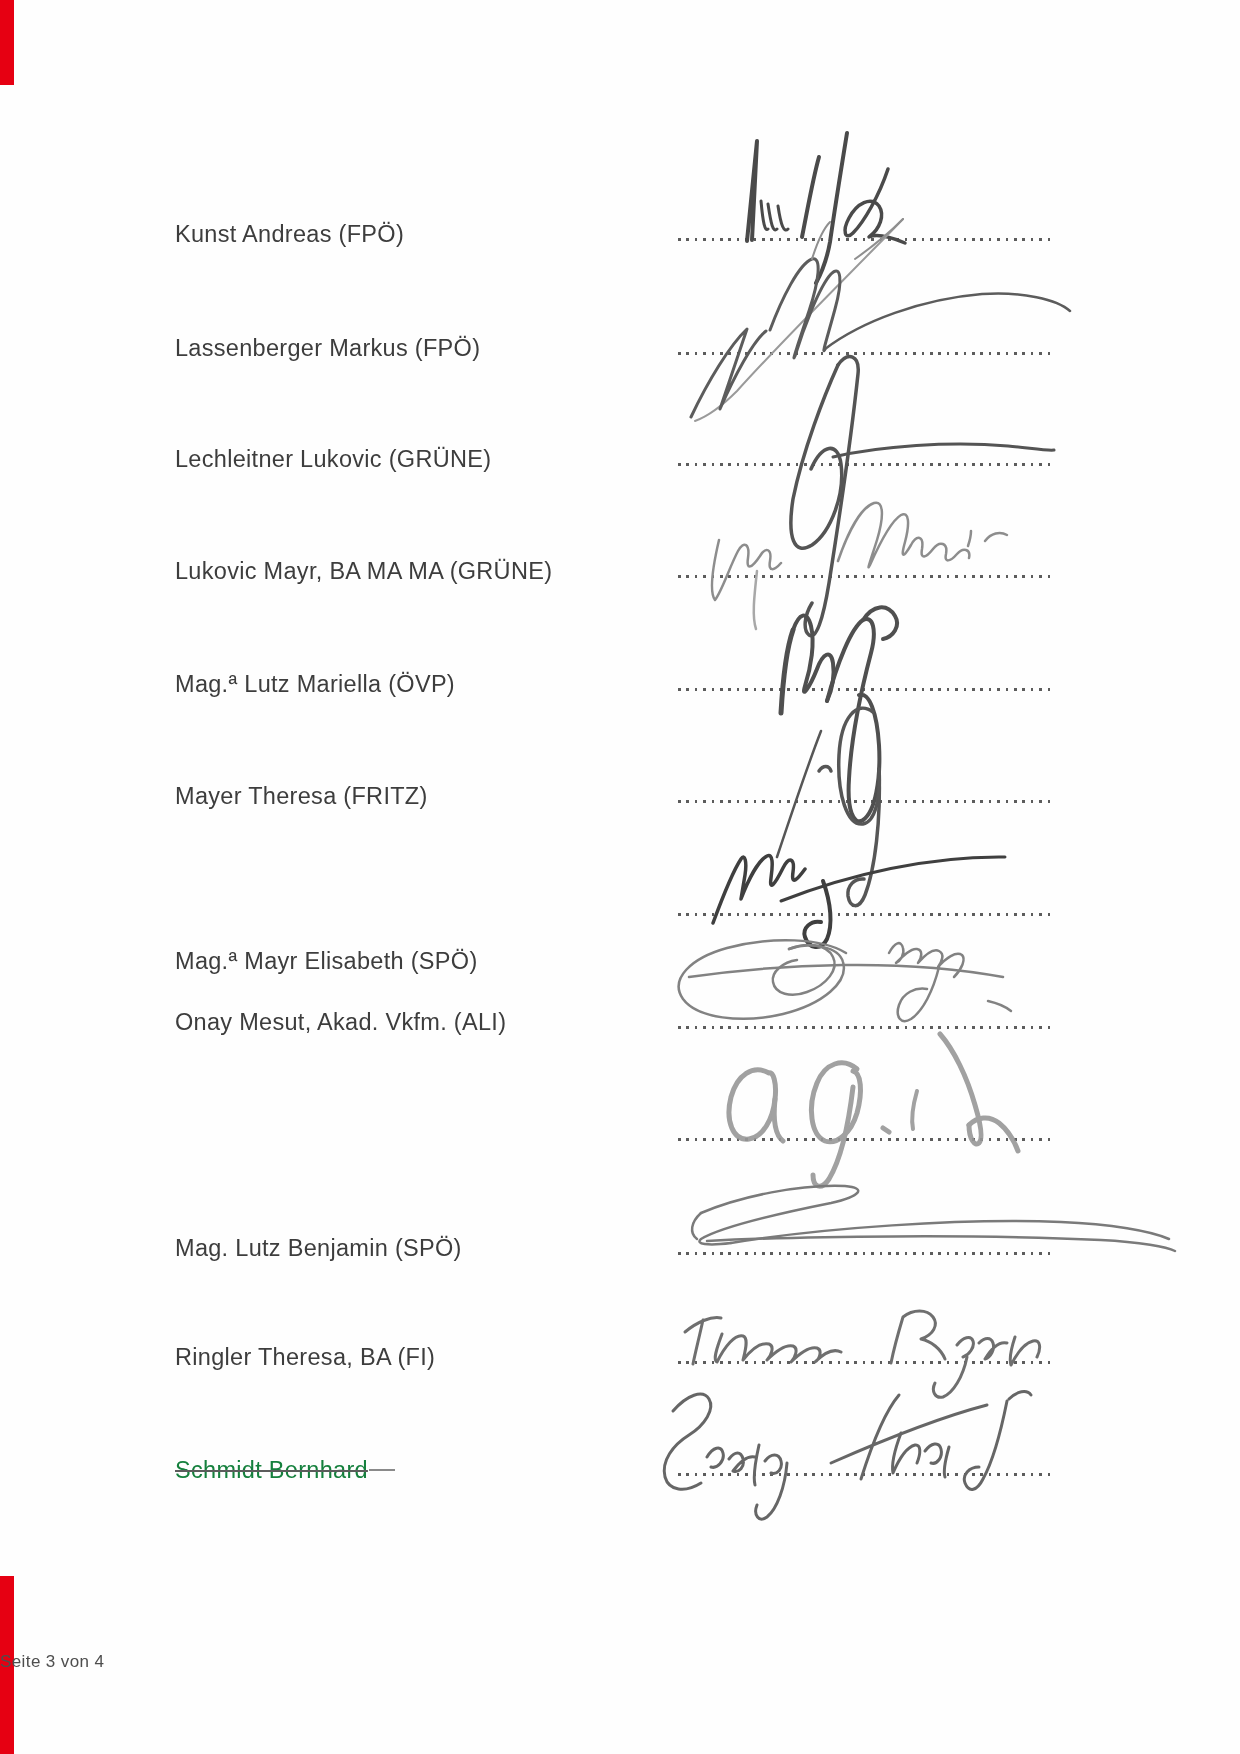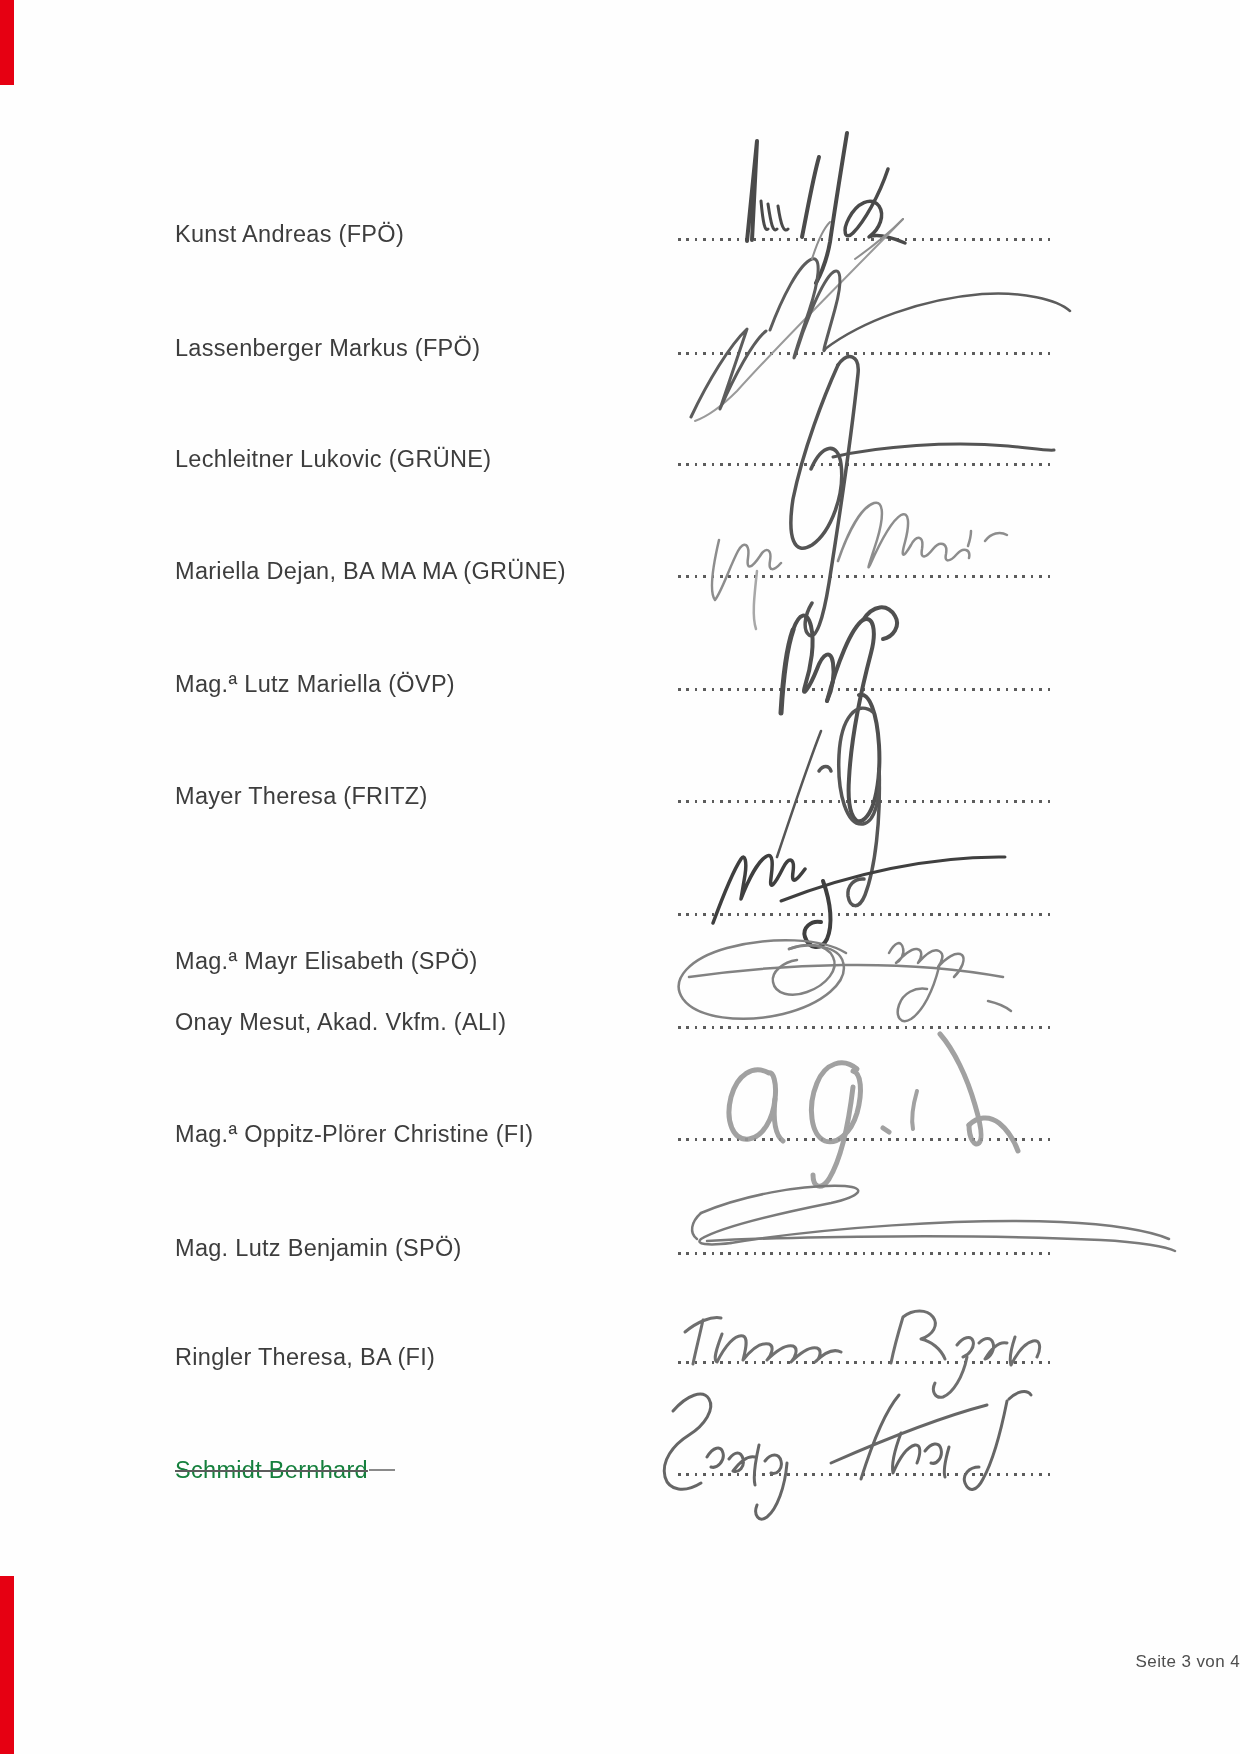--- a/index.html
+++ b/index.html
@@ -50,43 +50,42 @@
     position:absolute;
     top:0;left:0;
     width:1240px;height:1754px;
     pointer-events:none;
   }
   .signatures path{fill:none;stroke-linecap:round;stroke-linejoin:round;}
   .footer{
     position:absolute;
     top:1652px;
     left:0;right:0;
-    text-align:right;
+    text-align:left;
     font-size:17px;
     color:#4e4e4e;
     letter-spacing:0.4px;
   }
 </style>
 </head>
 <body>
 
 <div class="page">
 
   <div class="scan-mark top"></div>
   <div class="scan-mark bottom"></div>
 
   <div class="name-label" style="top:220px">Kunst Andreas (FPÖ)</div>
   <div class="name-label" style="top:334px">Lassenberger Markus (FPÖ)</div>
   <div class="name-label" style="top:445px">Lechleitner Lukovic (GRÜNE)</div>
-  <div class="name-label" style="top:557px">Mariella Dejan, BA MA MA (GRÜNE)</div>
+  <div class="name-label" style="top:557px">Lukovic Mayr, BA MA MA (GRÜNE)</div>
   <div class="name-label" style="top:670px">Mag.ª Lutz Mariella (ÖVP)</div>
   <div class="name-label" style="top:782px">Mayer Theresa (FRITZ)</div>
   <div class="name-label" style="top:947px">Mag.ª Mayr Elisabeth (SPÖ)</div>
   <div class="name-label" style="top:1008px">Onay Mesut, Akad. Vkfm. (ALI)</div>
-  <div class="name-label" style="top:1120px">Mag.ª Oppitz-Plörer Christine (FI)</div>
   <div class="name-label" style="top:1234px">Mag. Lutz Benjamin (SPÖ)</div>
   <div class="name-label" style="top:1343px">Ringler Theresa, BA (FI)</div>
   <div class="name-label struck" style="top:1456px">Schmidt Bernhard</div>
 
   <div class="dotted-line" style="top:238px"></div>
   <div class="dotted-line" style="top:352px"></div>
   <div class="dotted-line" style="top:463px"></div>
   <div class="dotted-line" style="top:575px"></div>
   <div class="dotted-line" style="top:688px"></div>
   <div class="dotted-line" style="top:800px"></div>

